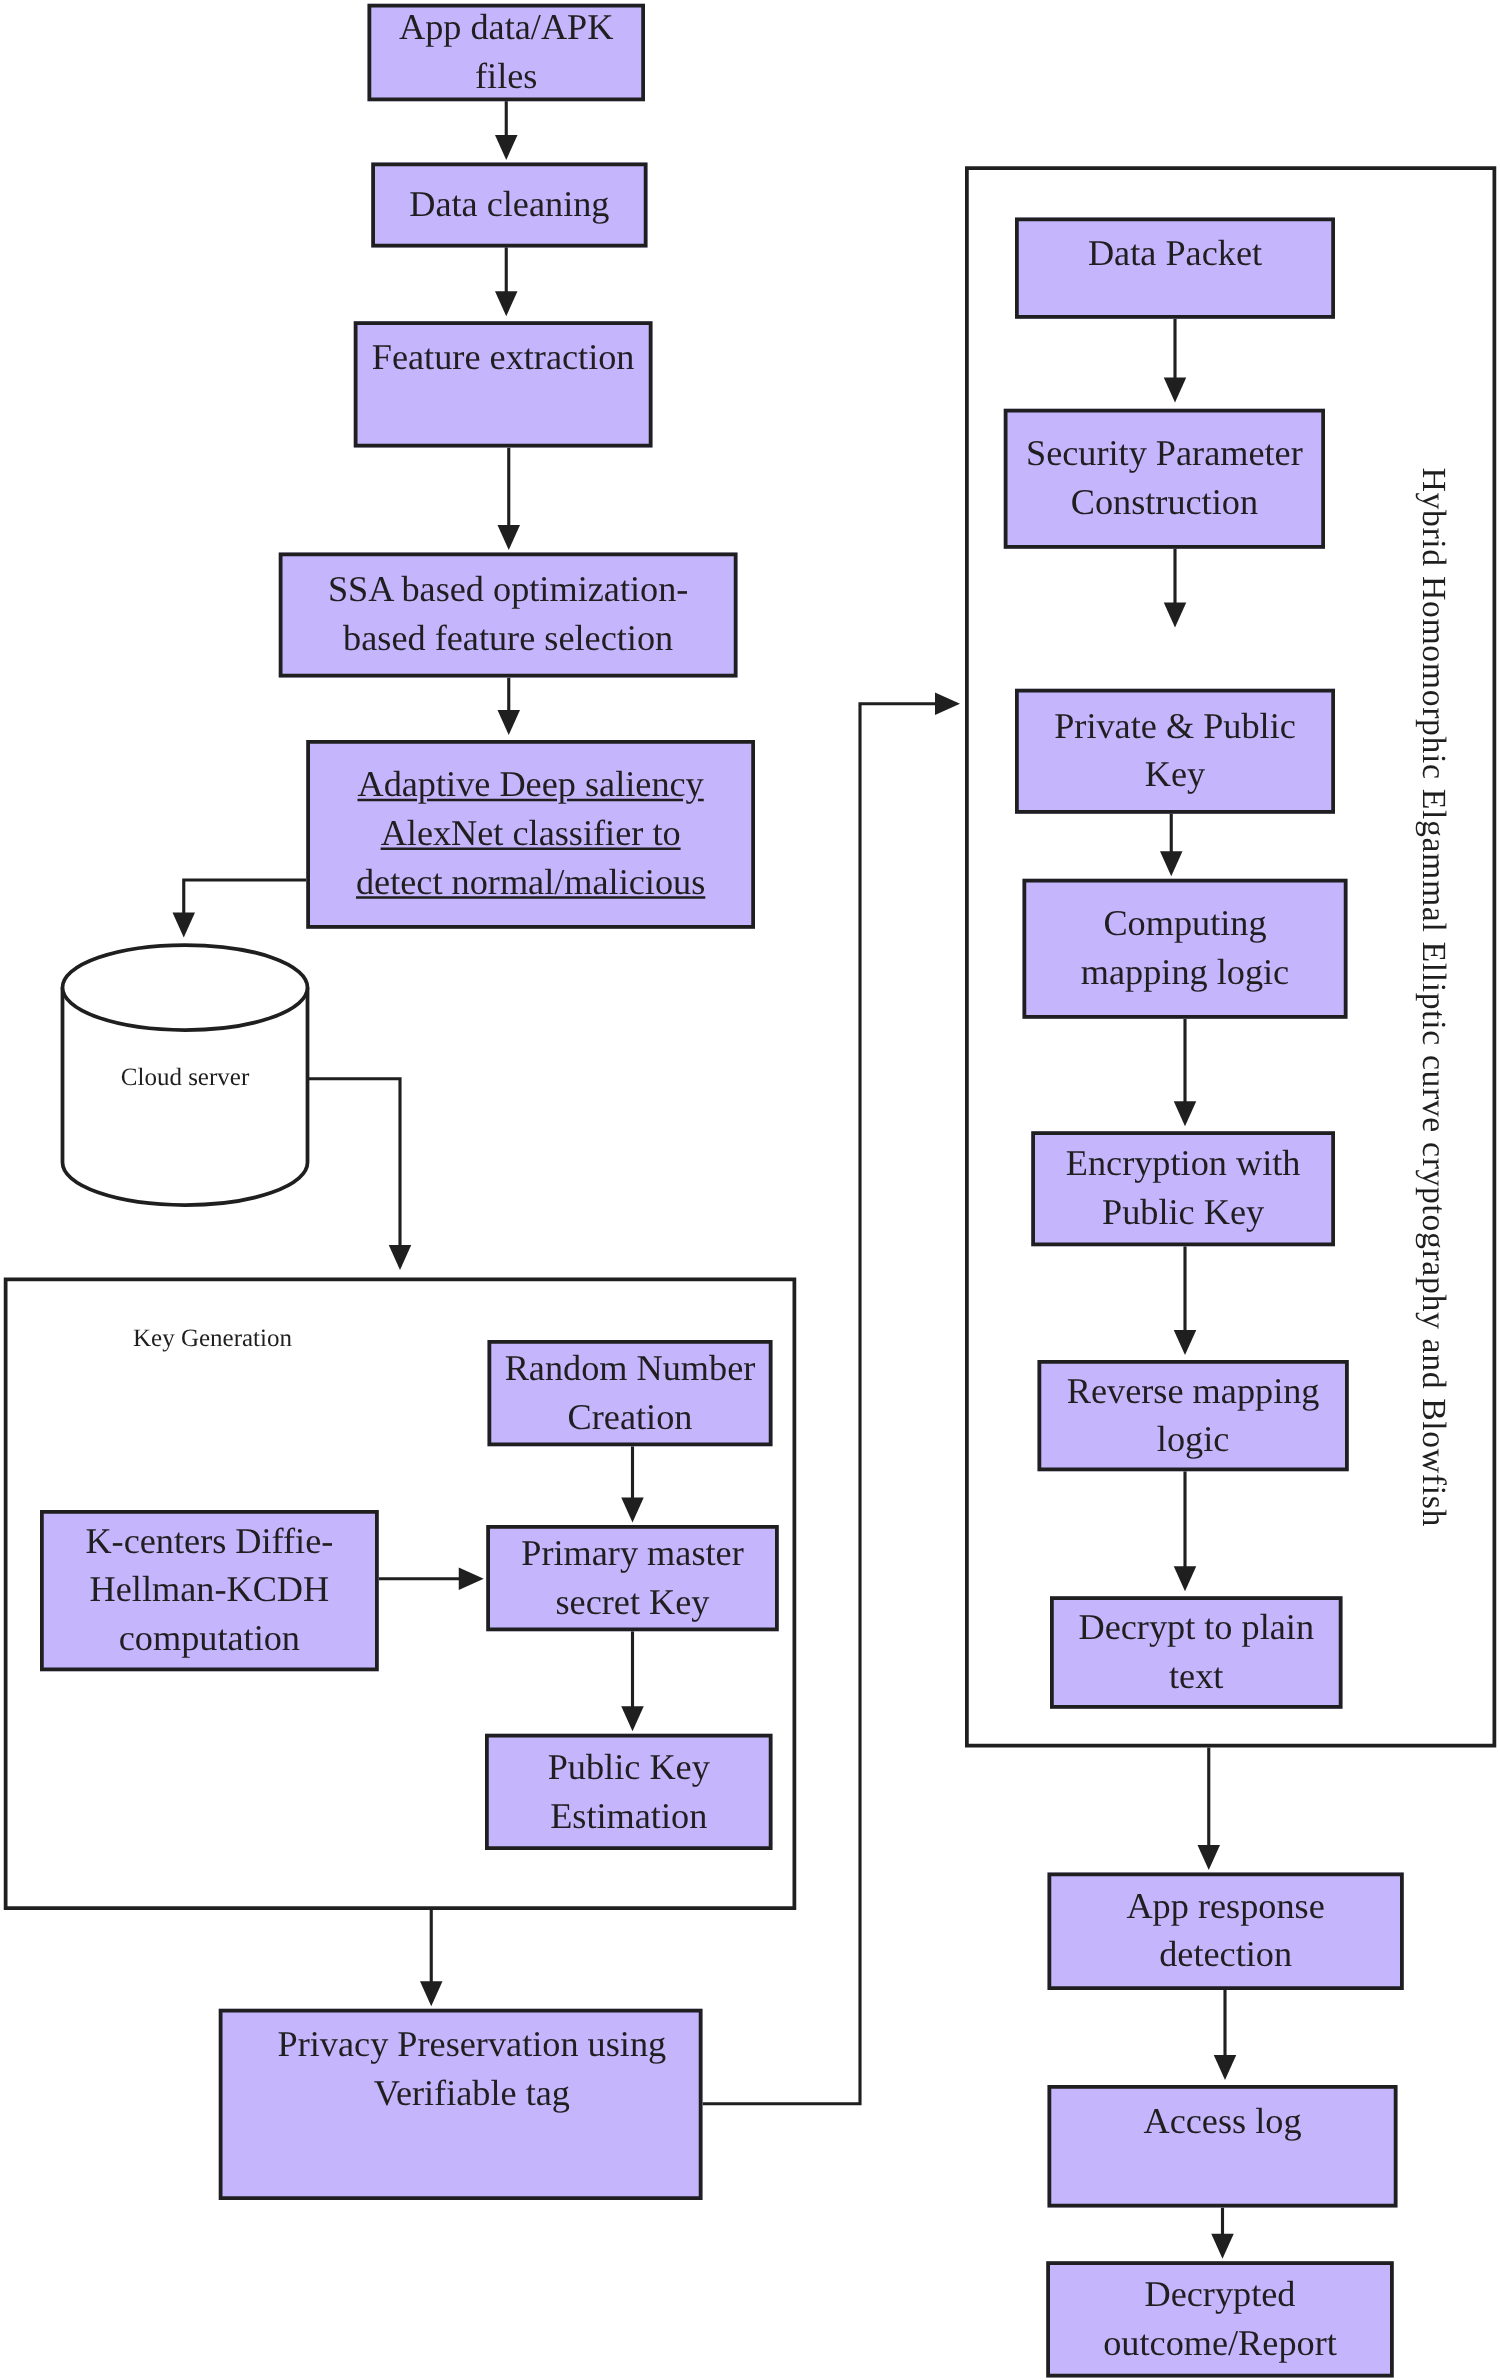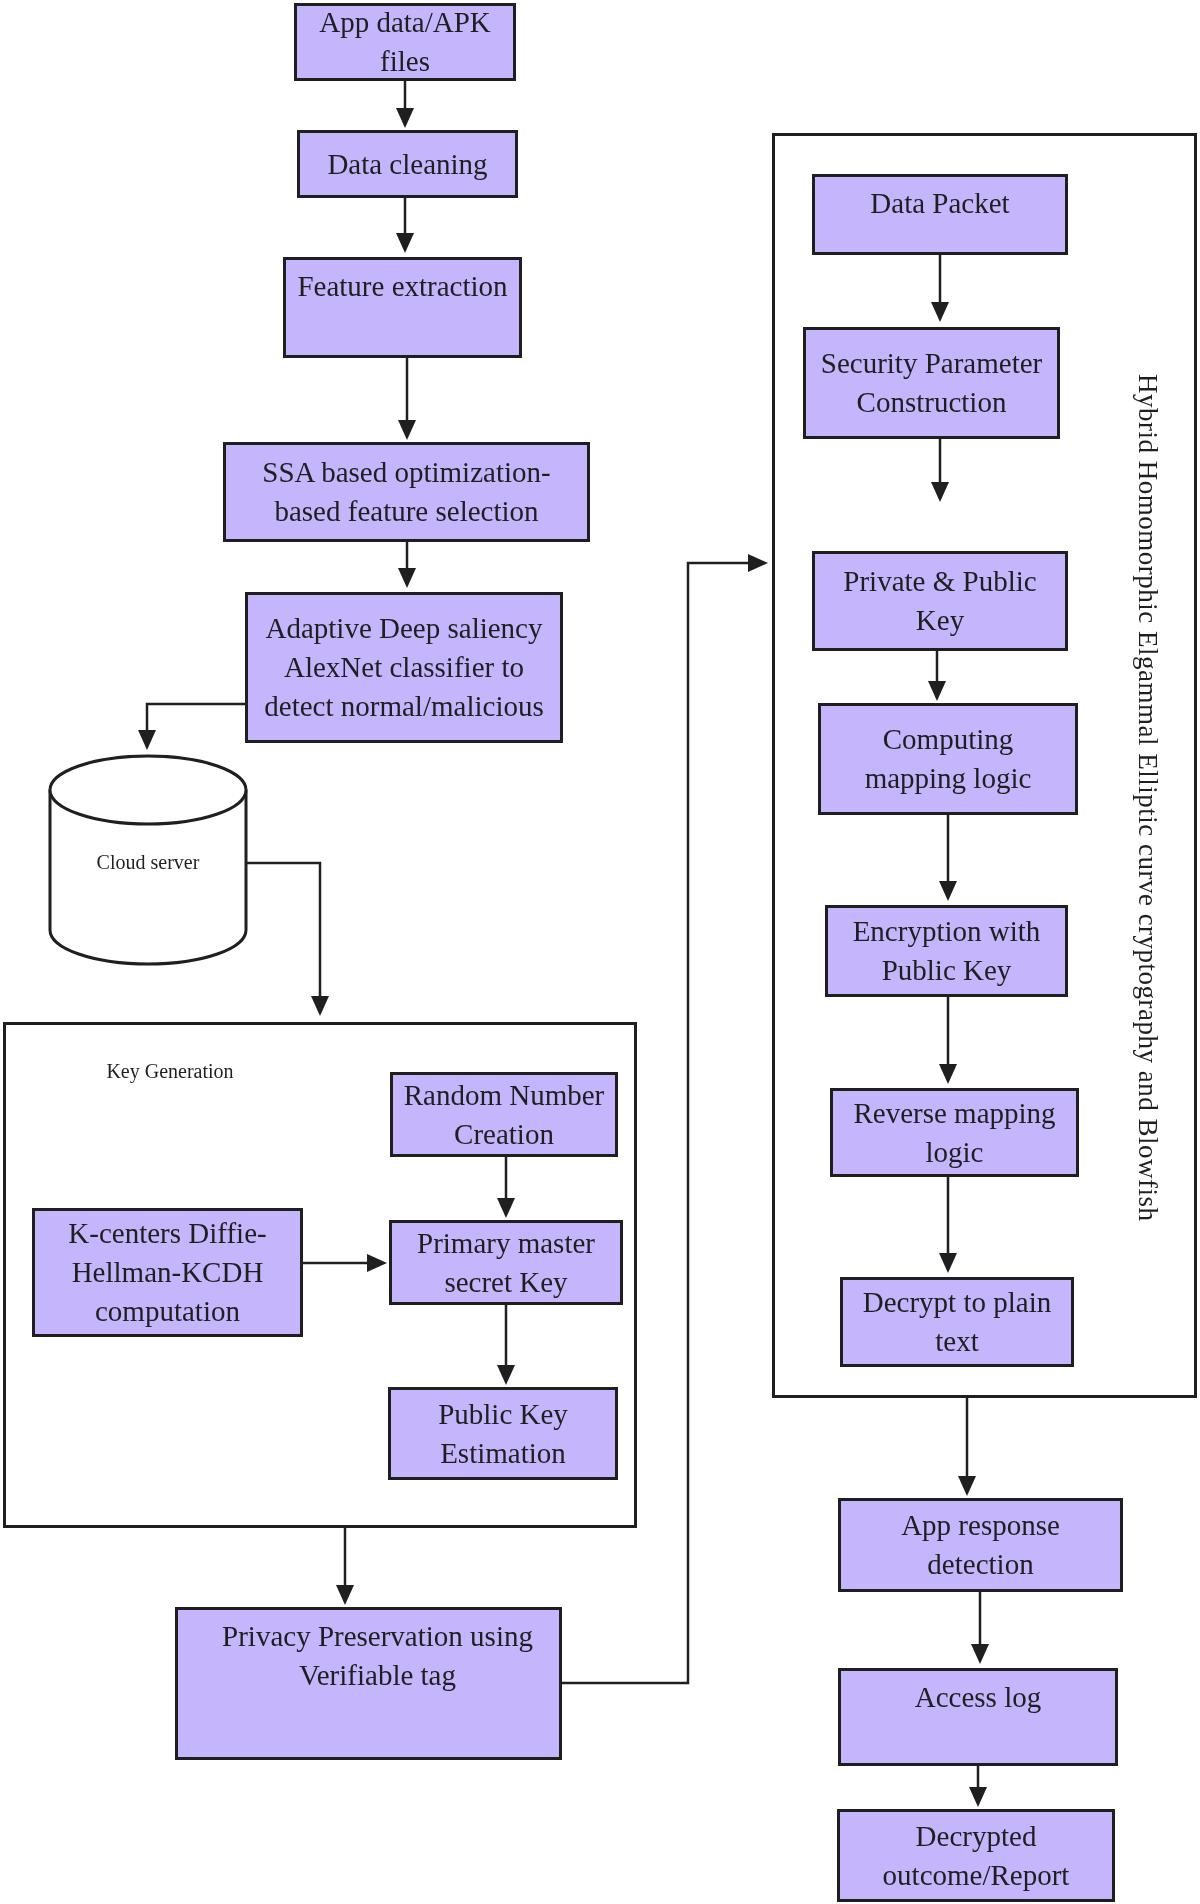--- a/index.html
+++ b/index.html
@@ -56,21 +56,21 @@
     letter-spacing: 0.5px;
     z-index: 3;
     white-space: nowrap;
   }
 
   
   .n-app-data        { left:294px;  top:3px;    width:222px; height:78px;  }
   .n-data-cleaning   { left:297px;  top:130px;  width:221px; height:68px;  }
   .n-feature-extract { left:283px;  top:257px;  width:239px; height:101px; }
   .n-ssa             { left:223px;  top:442px;  width:367px; height:100px; }
-  .n-adaptive        { left:245px;  top:592px;  width:318px; height:151px; }
+  .n-adaptive        { left:245px;  top:592px;  width:359px; height:151px;text-decoration:underline; }
   .c-keygen          { left:3px;    top:1022px; width:634px; height:506px; }
   .l-keygen          { left:70px;   top:1048px; width:200px; height:46px;  }
   .l-cloud           { left:58px;   top:840px;  width:180px; height:44px;  }
   .n-random          { left:390px;  top:1072px; width:228px; height:85px;  }
   .n-kcenters        { left:32px;   top:1208px; width:271px; height:129px; }
   .n-primary         { left:389px;  top:1220px; width:234px; height:85px;  }
   .n-pubkey          { left:388px;  top:1387px; width:230px; height:93px;  }
   .n-privacy         { left:175px;  top:1607px; width:387px; height:153px;padding-left:18px; }
   .c-right           { left:772px;  top:133px;  width:425px; height:1265px;}
   .n-data-packet     { left:812px;  top:174px;  width:256px; height:81px;  }

